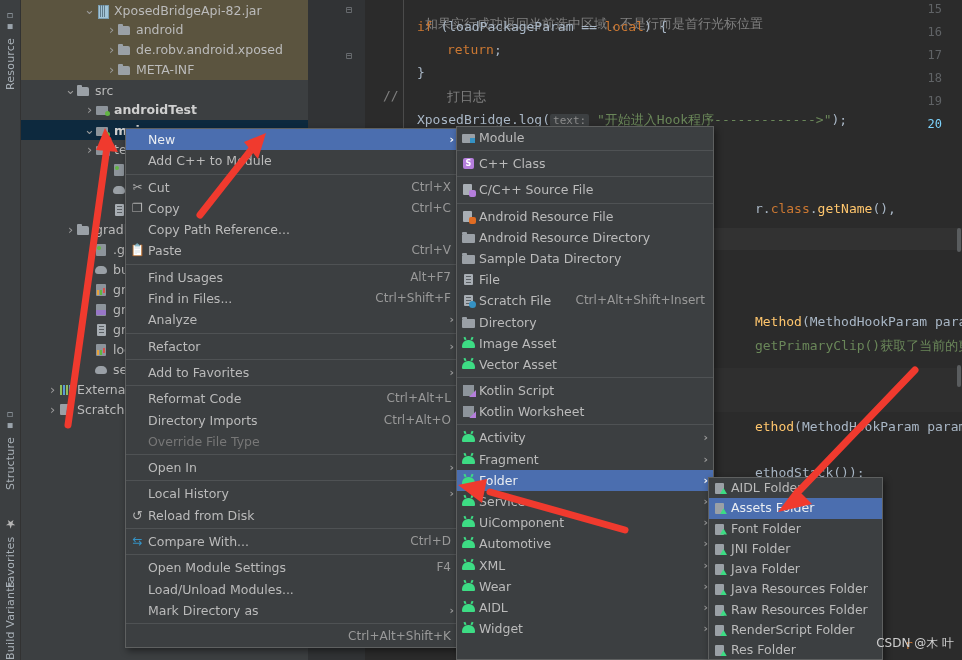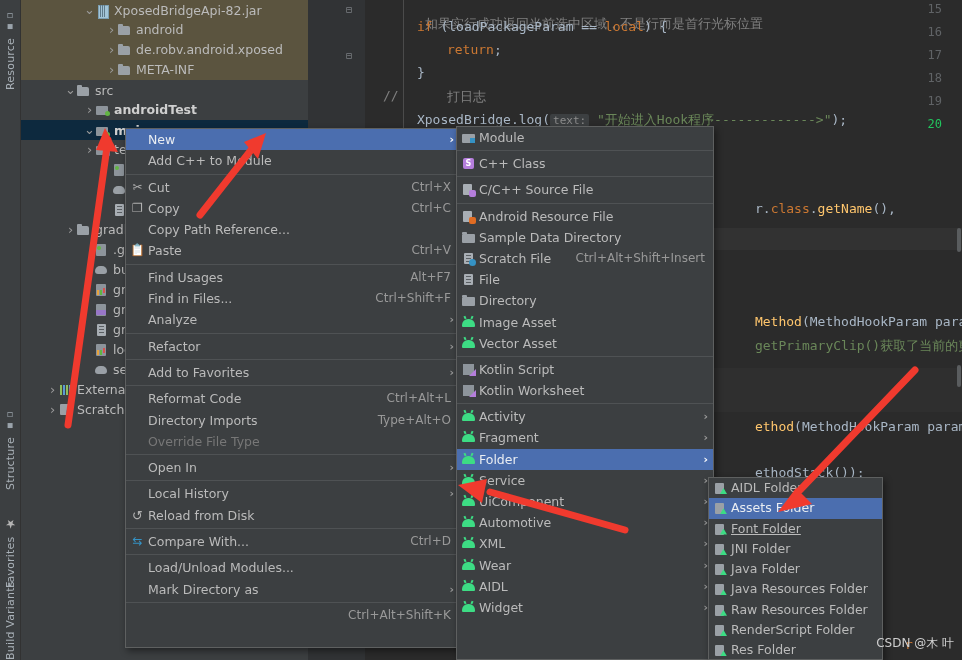--- a/index.html
+++ b/index.html
@@ -285,21 +285,21 @@
     <div class="vline" style="left:95px; top:0; height:135px;"></div>
 
     <div class="hl-band" style="top:228px;height:22px;"></div>
     <div class="hl-band2" style="top:368px;height:44px;"></div>
 
     <div class="gnum" style="top:2px;">15</div>
     <div class="gnum" style="top:25px;">16</div>
     <div class="gnum" style="top:48px;">17</div>
     <div class="gnum" style="top:71px;">18</div>
     <div class="gnum" style="top:94px;">19</div>
-    <div class="gnum" style="top:117px;color:#22c55e;">20</div>
+    <div class="gnum" style="top:117px;color:#7dd3fc;">20</div>
 
     <div class="fold" style="top:4px;">⊟</div>
     <div class="fold" style="top:50px;">⊟</div>
 
     <div class="codeline" style="top:0px;">
       <span class="cmt">如果实行成功返回当前选中区域，不是行而是首行光标位置</span>
     </div>
     <div class="codeline" style="top:4px; left:62px;">
       <span class="kw">if</span><span class="pl"> (loadPackageParam == </span><span class="kw">local</span><span class="pl">) {</span>
     </div>
@@ -353,30 +353,31 @@
       <div class="msep"></div>
       <div class="mi" style="height: 21.3px; line-height: 21.3px;"><span>Find Usages</span><span class="acc">Alt+F7</span></div>
       <div class="mi" style="height: 21.3px; line-height: 21.3px;"><span>Find in Files...</span><span class="acc">Ctrl+Shift+F</span></div>
       <div class="mi" style="height: 21.3px; line-height: 21.3px;"><span>Analyze</span><span class="sub" style="line-height: 21.3px;">›</span></div>
       <div class="msep"></div>
       <div class="mi" style="height: 21.3px; line-height: 21.3px;"><span>Refactor</span><span class="sub" style="line-height: 21.3px;">›</span></div>
       <div class="msep"></div>
       <div class="mi" style="height: 21.3px; line-height: 21.3px;"><span>Add to Favorites</span><span class="sub" style="line-height: 21.3px;">›</span></div>
       <div class="msep"></div>
       <div class="mi" style="height: 21.3px; line-height: 21.3px;"><span>Reformat Code</span><span class="acc">Ctrl+Alt+L</span></div>
-      <div class="mi" style="height: 21.3px; line-height: 21.3px;"><span>Directory Imports</span><span class="acc">Type+Alt+O</span></div>
+      <div class="mi" style="height: 21.3px; line-height: 21.3px;"><span>Directory Imports</span><span class="acc">Ctrl+Alt+O</span></div>
       <div class="mi dis" style="height: 21.3px; line-height: 21.3px;"><span>Override File Type</span></div>
       <div class="msep"></div>
       <div class="mi" style="height: 21.3px; line-height: 21.3px;"><span>Open In</span><span class="sub" style="line-height: 21.3px;">›</span></div>
       <div class="msep"></div>
       <div class="mi" style="height: 21.3px; line-height: 21.3px;"><span>Local History</span><span class="sub" style="line-height: 21.3px;">›</span></div>
       <div class="mi" style="height: 21.3px; line-height: 21.3px;"><span class="mi-ico" style="color:#b0b0b0;font-size:13px;line-height:15px;text-align:center;">↺</span><span>Reload from Disk</span></div>
       <div class="msep"></div>
       <div class="mi" style="height: 21.3px; line-height: 21.3px;"><span class="mi-ico" style="color:#3592c4;font-size:12px;line-height:15px;text-align:center;">⇆</span><span>Compare With...</span><span class="acc">Ctrl+D</span></div>
       <div class="msep"></div>
+      <div class="mi" style="height: 21.3px; line-height: 21.3px;"><span>Open Module Settings</span><span class="acc">F4</span></div>
       <div class="mi" style="height: 21.3px; line-height: 21.3px;"><span>Load/Unload Modules...</span></div>
       <div class="mi" style="height: 21.3px; line-height: 21.3px;"><span>Mark Directory as</span><span class="sub" style="line-height: 21.3px;">›</span></div>
       <div class="msep"></div>
       <div class="mi" style="height: 21.3px; line-height: 21.3px;">
         <span class="acc">Ctrl+Alt+Shift+K</span>
       </div>
     </div>
 
   <div class="menu" id="newmenu" style="left:456px; top:126px; width:258px; height:534px;">
       <div class="mi" style="height: 21.2px; line-height: 21.2px;"><span class="mi-ico">
@@ -391,33 +392,36 @@
           <span class="filebadge"></span>
           <span class="badge" style="background:#b57edc;"></span>
         </span><span>C/C++ Source File</span></div>
       <div class="msep"></div>
       <div class="mi" style="height: 21.2px; line-height: 21.2px;"><span class="mi-ico">
           <span class="filebadge"></span>
           <span class="badge" style="background:#e06c23;"></span>
         </span><span>Android Resource File</span></div>
       <div class="mi" style="height: 21.2px; line-height: 21.2px;"><span class="mi-ico">
           <span class="f-gray"></span>
+        </span><span>Android Resource Directory</span></div>
+      <div class="mi" style="height: 21.2px; line-height: 21.2px;"><span class="mi-ico">
+          <span class="f-gray"></span>
         </span><span>Sample Data Directory</span></div>
+      <div class="mi" style="height: 21.2px; line-height: 21.2px;"><span class="mi-ico">
+          <span class="doc">
+            <span class="lines"></span>
+          </span>
+        </span><span>File</span></div>
       <div class="mi" style="height: 21.2px; line-height: 21.2px;"><span class="mi-ico">
           <span class="doc">
             <span class="lines"></span>
           </span>
           <span class="badge" style="background:#3592c4;border-radius:50%;"></span>
         </span><span>Scratch File</span><span class="acc">Ctrl+Alt+Shift+Insert</span></div>
       <div class="mi" style="height: 21.2px; line-height: 21.2px;"><span class="mi-ico">
-          <span class="doc">
-            <span class="lines"></span>
-          </span>
-        </span><span>File</span></div>
-      <div class="mi" style="height: 21.2px; line-height: 21.2px;"><span class="mi-ico">
           <span class="f-gray"></span>
         </span><span>Directory</span></div>
       <div class="mi" style="height: 21.2px; line-height: 21.2px;"><span class="mi-ico">
           <span class="a-droid"></span>
         </span><span>Image Asset</span></div>
       <div class="mi" style="height: 21.2px; line-height: 21.2px;"><span class="mi-ico">
           <span class="a-droid"></span>
         </span><span>Vector Asset</span></div>
       <div class="msep"></div>
       <div class="mi" style="height: 21.2px; line-height: 21.2px;"><span class="mi-ico">
@@ -459,21 +463,21 @@
         </span><span>Widget</span><span class="sub" style="line-height: 21.2px;">›</span></div>
     </div>
 
   <div class="menu" id="foldermenu" style="left:708px; top:477px; width:175px; height:183px;">
       <div class="mi" style="height: 20.3px; line-height: 20.3px;"><span class="mi-ico">
           <span class="f-new"></span>
         </span><span>AIDL Folder</span></div>
       <div class="mi sel" style="height: 20.3px; line-height: 20.3px;"><span class="mi-ico">
           <span class="f-new"></span>
         </span><span>Assets Folder</span></div>
-      <div class="mi" style="height: 20.3px; line-height: 20.3px; text-decoration: underline;"><span class="mi-ico">
+      <div class="mi" style="height: 20.3px; line-height: 20.3px;"><span class="mi-ico">
           <span class="f-new"></span>
         </span><span>Font Folder</span></div>
       <div class="mi" style="height: 20.3px; line-height: 20.3px;"><span class="mi-ico">
           <span class="f-new"></span>
         </span><span>JNI Folder</span></div>
       <div class="mi" style="height: 20.3px; line-height: 20.3px;"><span class="mi-ico">
           <span class="f-new"></span>
         </span><span>Java Folder</span></div>
       <div class="mi" style="height: 20.3px; line-height: 20.3px;"><span class="mi-ico">
           <span class="f-new"></span>

